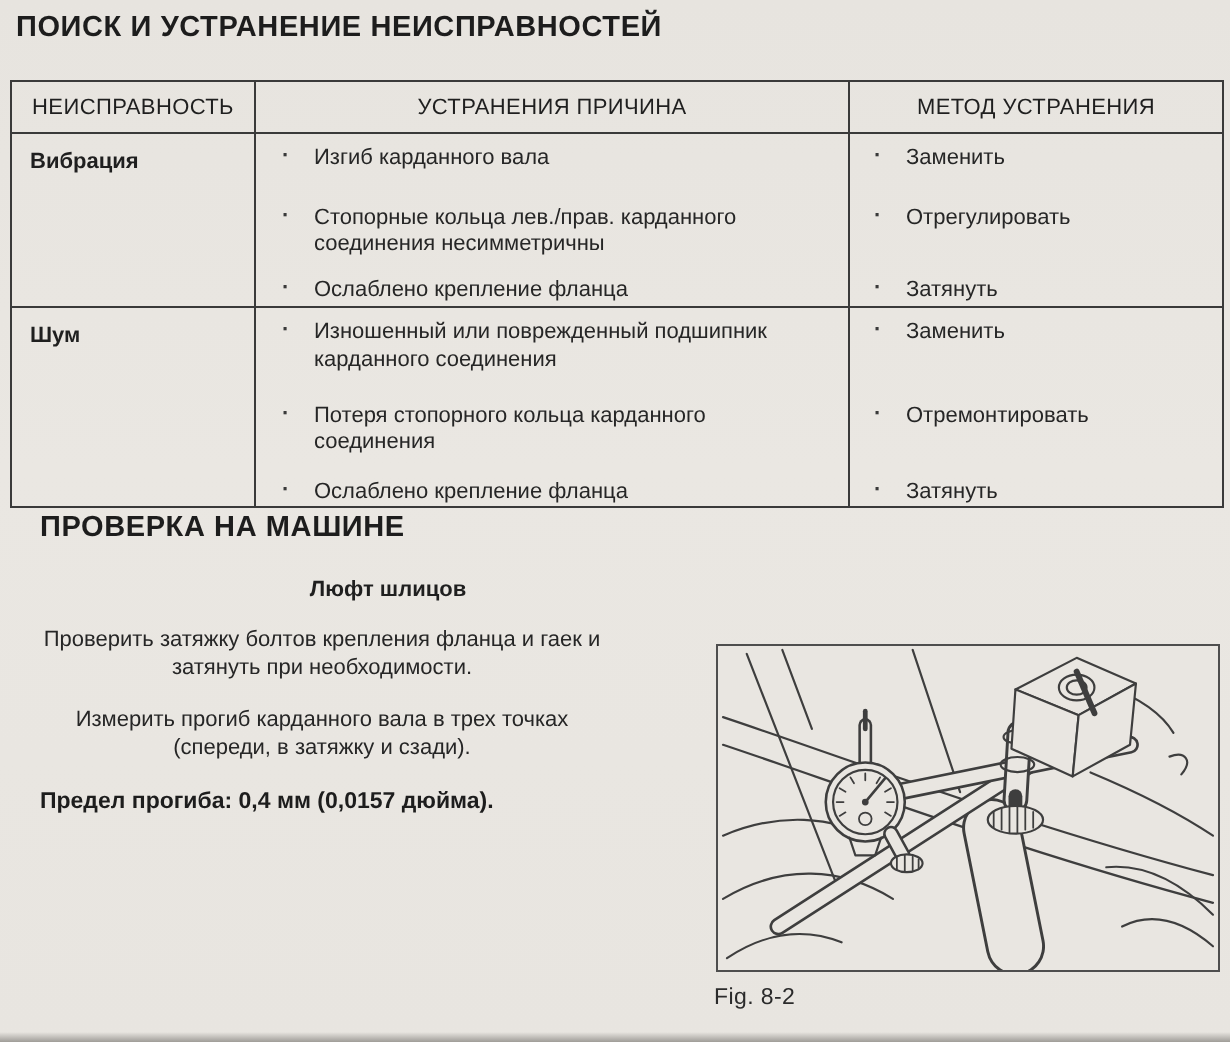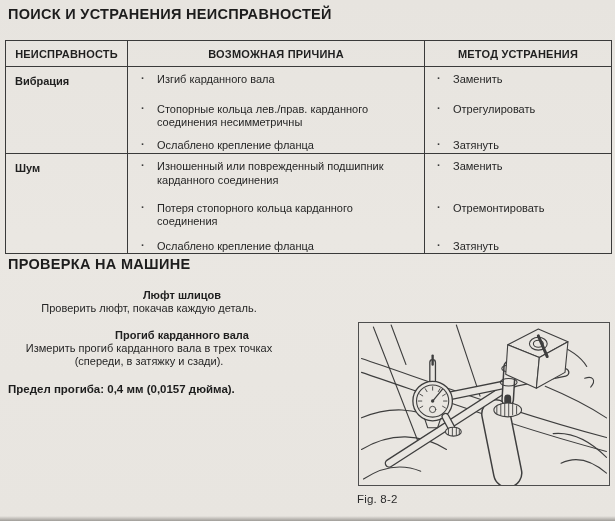--- a/index.html
+++ b/index.html
@@ -16,38 +16,38 @@
   }
   
   table.tbl{
     position:absolute;left:5px;top:40px;width:606px;
     border-collapse:collapse;table-layout:fixed;
     font-size:11px;color:#262626;
   }
   table.tbl{border:1.4px solid #3a3a3a;}
   .tbl th{
     border:1.4px solid #3a3a3a;height:21px;
-    font-size:11px;font-weight:bold;text-align:center;padding:2px 2px;
+    font-size:11px;font-weight:normal;text-align:center;padding:2px 2px;
     letter-spacing:.2px;color:#1f1f1f;background:transparent;
   }
   .tbl td{vertical-align:top;padding:0;}
   .tbl td.malf{
     border-left:1.4px solid #3a3a3a;border-right:1.4px solid #3a3a3a;
     font-weight:bold;padding:8px 4px 0 9px;color:#1f1f1f;
   }
   .tbl td.cause{border-right:1.4px solid #3a3a3a;padding:6px 8px 0 13px;}
   .tbl td.remedy{border-right:1.4px solid #3a3a3a;padding:6px 6px 0 12px;}
   .tbl tr.group td{border-top:1.4px solid #3a3a3a;}
   .tbl tr.r1a{height:30px}.tbl tr.r1b{height:36px}.tbl tr.r1c{height:21px}
   .tbl tr.r2a{height:42px}.tbl tr.r2b{height:38px}.tbl tr.r2c{height:19px}
   .li{display:flex;align-items:flex-start;line-height:13.5px;}
   .li .dot{width:16px;flex:0 0 16px;font-weight:bold;color:#3a3a3a;transform:translateY(-1px);}
   .li .txt{max-width:240px;}
   
-  .check-col{position:absolute;left:8px;top:256px;width:348px;}
+  .check-col{position:absolute;left:20px;top:256px;width:348px;}
   .check-col h2{margin:0 0 17px 0;font-size:14.5px;font-weight:bold;letter-spacing:.3px;color:#1d1d1d;}
   .sub h3{margin:0;font-size:11px;font-weight:bold;line-height:13px;color:#1f1f1f;}
   .sub p{margin:0;font-size:11px;line-height:13.5px;width:282px;color:#262626;}
   .sub{margin-bottom:12px;text-align:center;}
   .sub.s2{margin-bottom:13px;}
   .limit{margin:14px 0 0 0;font-size:11.5px;font-weight:bold;color:#1d1d1d;}
   
   .figure-box{
     position:absolute;left:358px;top:322px;width:252px;height:164px;
     border:1.2px solid #4e4e4e;background:#e9e6e1;box-sizing:border-box;
@@ -59,32 +59,32 @@
   }
   .bottom-smudge{
     position:absolute;left:0;bottom:0;width:100%;height:5px;
     background:linear-gradient(180deg,rgba(90,88,84,0) 0%,rgba(70,68,64,.45) 100%);
     pointer-events:none;
   }
 </style>
 </head>
 <body>
 
-<h1 class="page-title">ПОИСК И УСТРАНЕНИЯ НЕИСПРАВНОСТЕЙ</h1>
+<h1 class="page-title">ПОИСК И УСТРАНЕНИЕ НЕИСПРАВНОСТЕЙ</h1>
 
 <table class="tbl">
   <colgroup>
       <col style="width:122px">
       <col style="width:297px">
       <col style="width:187px">
     </colgroup>
   <thead>
     <tr>
       <th>НЕИСПРАВНОСТЬ</th>
-      <th>ВОЗМОЖНАЯ ПРИЧИНА</th>
+      <th>УСТРАНЕНИЯ ПРИЧИНА</th>
       <th>МЕТОД УСТРАНЕНИЯ</th>
     </tr>
   </thead>
   <tbody>
     <tr class="group r1a">
       <td class="malf" rowspan="3">Вибрация</td>
       <td class="cause">
         <div class="li">
             <span class="dot">·</span>
             <span class="txt">Изгиб карданного вала</span>
@@ -168,26 +168,25 @@
           </div>
       </td>
     </tr>
   </tbody>
 </table>
 
 <section class="check-col">
   <h2>ПРОВЕРКА НА МАШИНЕ</h2>
   <div class="sub">
     <h3>Люфт шлицов</h3>
-    <p>Проверить люфт, покачав каждую деталь.</p>
   </div>
   <div class="sub s2">
+    <p>Проверить затяжку болтов крепления фланца и гаек и затянуть при необходимости.</p>
   </div>
   <div class="sub">
-    <h3>Прогиб карданного вала</h3>
     <p>Измерить прогиб карданного вала в трех точках (спереди, в затяжку и сзади).</p>
   </div>
   <p class="limit">Предел прогиба: 0,4 мм (0,0157 дюйма).</p>
 </section>
 
 <div class="figure-box">
   <svg viewBox="0 0 252 164" stroke="#3e3e3e" fill="none" stroke-width="1.1" stroke-linecap="round" stroke-linejoin="round">
 
     <path d="M14,4 L60,122"></path>
     <path d="M32,2 L47,42"></path>

